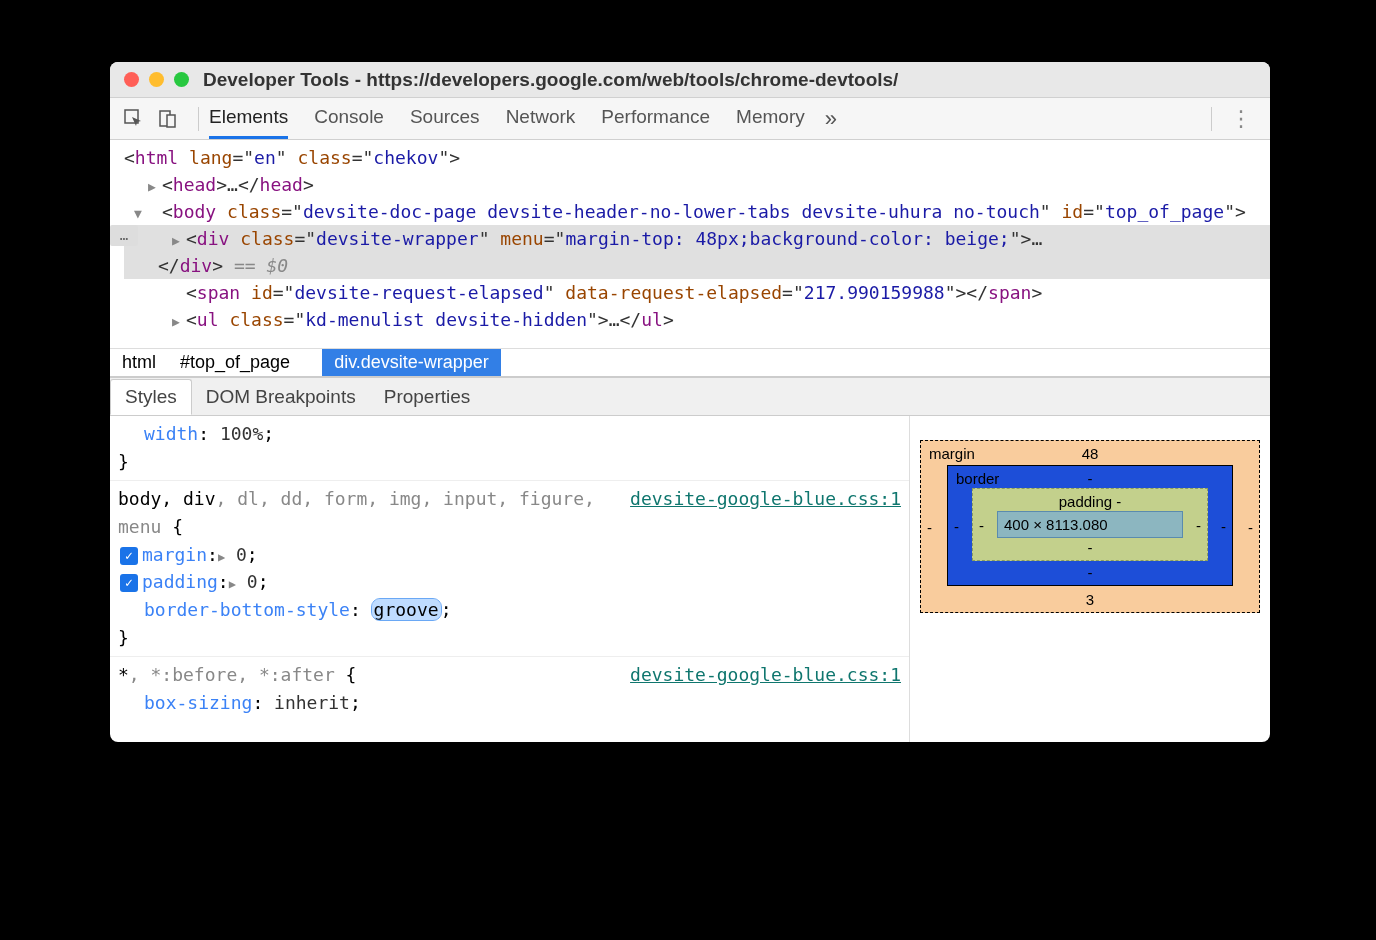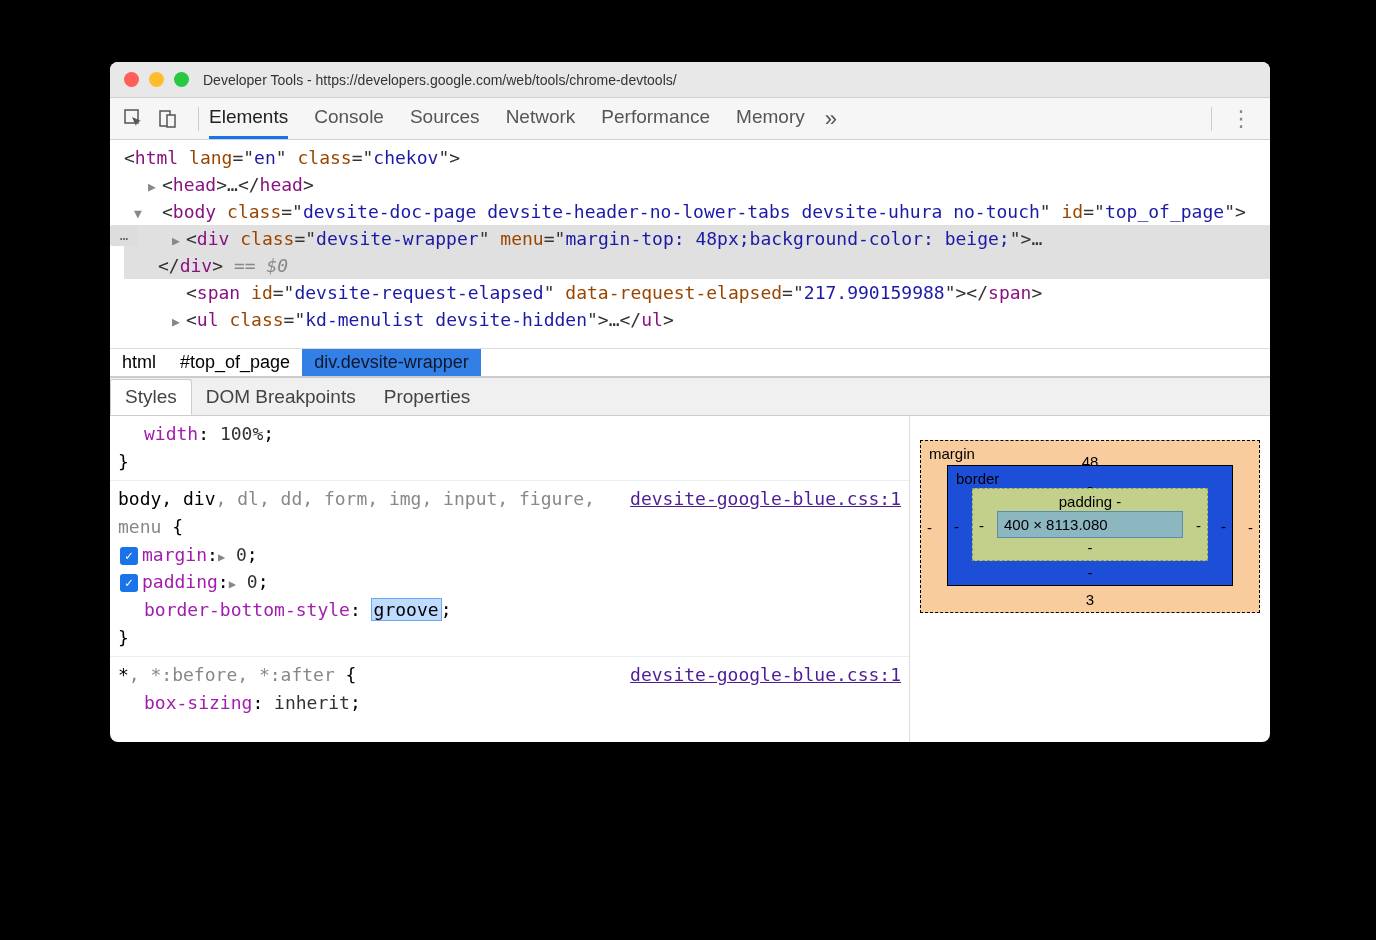--- a/index.html
+++ b/index.html
@@ -4,21 +4,21 @@
 <style>
 * { box-sizing: border-box; margin: 0; padding: 0; }
 body { background: #000; width: 1376px; height: 940px; font-family: -apple-system, BlinkMacSystemFont, sans-serif; }
 .window { position: absolute; left: 110px; top: 62px; width: 1160px; height: 680px; background: #fff; border-radius: 8px; box-shadow: 0 8px 24px rgba(0,0,0,0.5); overflow: hidden; }
 .titlebar { height: 36px; background: #e8e8e8; display: flex; align-items: center; padding: 0 14px; border-bottom: 1px solid #d0d0d0; }
 .traffic-lights { display: flex; gap: 10px; margin-right: 14px; }
 .tl { width: 15px; height: 15px; border-radius: 50%; }
 .tl.red { background: #ff5f57; }
 .tl.yellow { background: #ffbd2e; }
 .tl.green { background: #28c840; }
-.title { font-size: 14px; color: #333; }
+.title { font-size: 19px; color: #333; font-weight: bold; }
 .toolbar { height: 42px; background: #f6f6f6; border-bottom: 1px solid #d0d0d0; display: flex; align-items: center; padding: 0 10px; }
 .tool-icon { width: 28px; height: 28px; display: flex; align-items: center; justify-content: center; margin-right: 6px; color: #555; cursor: pointer; }
 .vsep { width: 1px; height: 24px; background: #ccc; margin: 0 10px; }
 .tabs { display: flex; gap: 26px; font-size: 19px; color: #555; }
 .tabs .tab { cursor: pointer; padding: 8px 0; }
 .tabs .tab.active { color: #222; border-bottom: 3px solid #1a73e8; }
 .more { font-size: 22px; color: #555; margin-left: 20px; cursor: pointer; }
 .spacer { flex: 1; }
 .kebab { font-size: 22px; color: #888; padding: 0 8px; cursor: pointer; }
 
@@ -30,44 +30,44 @@
 .sel-var { color: #888; font-style: italic; }
 .arrow { color: #888; font-size: 13px; display: inline-block; width: 14px; }
 .ellipsis-badge { position: absolute; left: 0; background: #ddd; width: 28px; text-align: center; color: #666; border-radius: 2px; font-size: 14px; }
 .highlighted { background: #e0e0e0; }
 .indent1 { padding-left: 24px; }
 .indent2 { padding-left: 48px; }
 .indent2b { padding-left: 34px; }
 
 .breadcrumb { height: 30px; background: #fff; border-top: 1px solid #ddd; border-bottom: 2px solid #ccc; display: flex; align-items: stretch; font-size: 18px; font-family: -apple-system, sans-serif; }
 .crumb { padding: 2px 12px; cursor: pointer; display: flex; align-items: center; }
-.crumb.active { background: #327fe6; color: #0f172a; }
+.crumb.active { background: #327fe6; color: #ffffff; margin-left: 20px; }
 
 .styles-tabs { height: 38px; background: #f0f0f0; border-bottom: 1px solid #ccc; display: flex; align-items: center; font-size: 19px; }
 .stab { padding: 6px 14px; cursor: pointer; color: #444; }
 .stab.active { background: #fff; border: 1px solid #ccc; border-bottom: 1px solid #fff; border-radius: 3px 3px 0 0; }
 
 .panes { display: flex; height: calc(100% - 36px - 42px - 208px - 30px - 38px); }
 .styles-pane { flex: 1; font-family: Menlo, monospace; font-size: 18px; line-height: 1.55; padding: 0; border-right: 1px solid #ddd; overflow: hidden; }
 .rule { padding: 4px 8px; border-bottom: 1px solid #eee; }
 .selector { color: #888; }
 .selector .match { color: #000; }
-.source { float: right; color: #4c1d95; text-decoration: underline; }
-.prop-n { color: #a21caf; }
+.source { float: right; color: #0f766e; text-decoration: underline; }
+.prop-n { color: #3b82f6; }
 .prop-v { color: #333; }
-.edit { background: #bfdcff; outline: 1px solid #6aa8f5; padding: 0 2px; }
+.edit { background: #bfdcff; outline: 1px solid #6aa8f5; padding: 0 2px; border-radius: 8px; }
 .check { display: inline-flex; width: 18px; height: 18px; background: #1a73e8; border-radius: 3px; color: #fff; align-items: center; justify-content: center; font-size: 13px; margin-right: 4px; vertical-align: middle; }
 .tri { color: #888; font-size: 12px; }
 .box-pane { width: 360px; padding: 24px 10px 0 10px; font-family: -apple-system, sans-serif; font-size: 15px; overflow: hidden; }
 .box-margin { border: 1.5px dashed #000; background: #f9cc9d; padding: 24px 26px 26px 26px; position: relative; }
 .box-border { border: 1.5px solid #000; background: #1d4ed8; padding: 22px 24px 24px 24px; position: relative; }
 .box-padding { border: 1.5px dashed #8a9d5e; background: #c3d08c; padding: 22px 24px; position: relative; }
 .box-content { border: 1.5px solid #5a8bae; background: #8cb6c0; text-align: left; padding: 4px 6px; }
 .box-label { position: absolute; top: 4px; left: 8px; }
-.box-val-top { position: absolute; top: 4px; left: 50%; transform: translateX(-50%); margin-top: 8px; }
+.box-val-top { position: absolute; top: 4px; left: 50%; transform: translateX(-50%); }
 .box-val-bot { position: absolute; bottom: 4px; left: 50%; transform: translateX(-50%); }
 .box-val-left { position: absolute; left: 6px; top: 50%; transform: translateY(-50%); }
 .box-val-right { position: absolute; right: 6px; top: 50%; transform: translateY(-50%); }
 .dom-container { height: 208px; overflow: hidden; position: relative; }
 </style>
 </head>
 <body>
 
 <div class="window">
 

